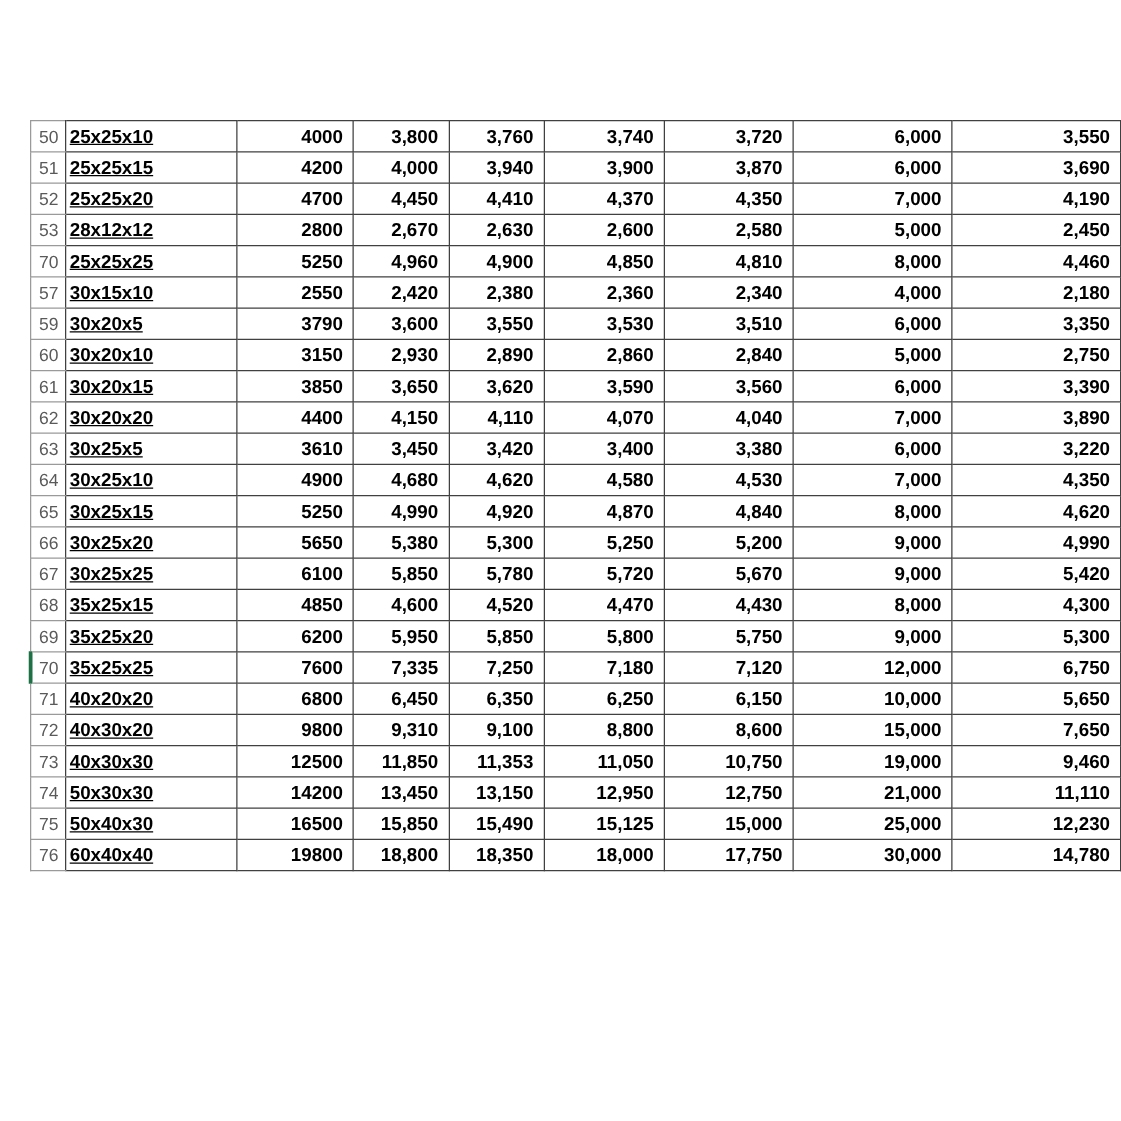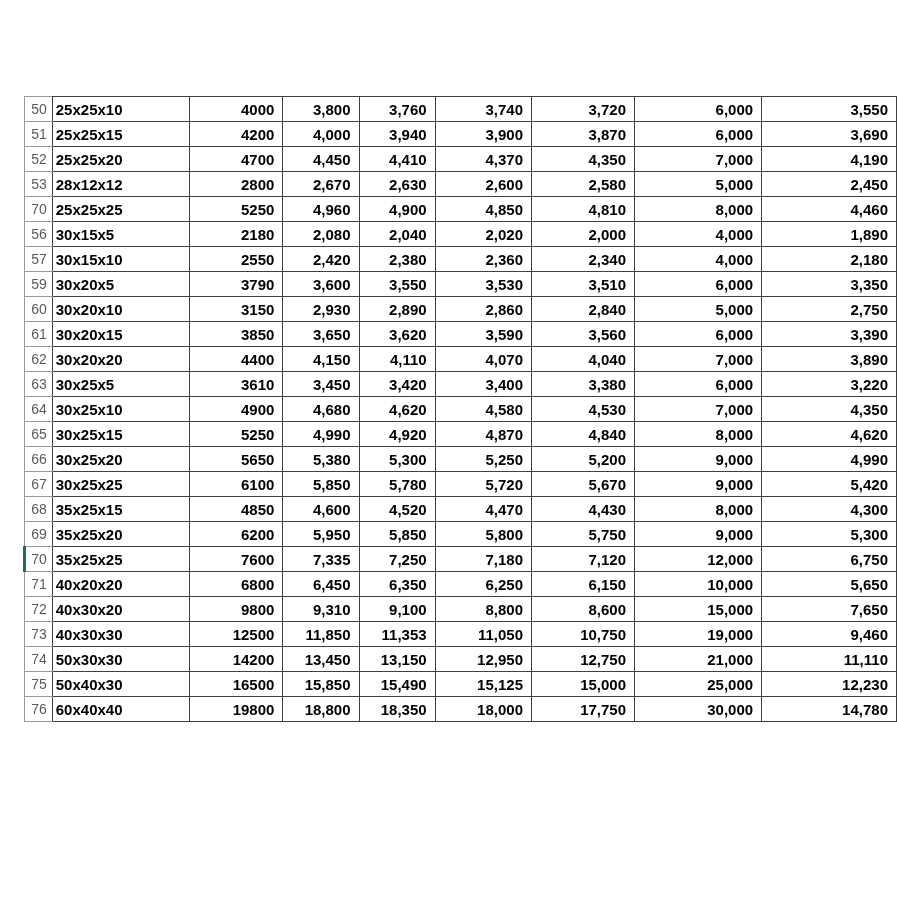--- a/index.html
+++ b/index.html
@@ -50,20 +50,21 @@
     text-align: right;
     padding-right: 5px;
     background: #ffffff;
   }
   td.rownum.selected {
     border-left: 3px solid var(--accent, #1e7145);
   }
   td.dim {
     text-align: left;
     padding-left: 3px;
+    text-decoration: underline;
   }
   td.num {
     text-align: right;
     padding-right: 8px;
   }
 </style>
 </head>
 <body>
 
 <div class="sheet">
@@ -129,31 +130,20 @@
           <td class="dim">25x25x25</td>
           <td class="num">5250</td>
           <td class="num">4,960</td>
           <td class="num">4,900</td>
           <td class="num">4,850</td>
           <td class="num">4,810</td>
           <td class="num">8,000</td>
           <td class="num">4,460</td>
         </tr>
         <tr>
-          <td class="rownum">56</td>
-          <td class="dim">30x15x5</td>
-          <td class="num">2180</td>
-          <td class="num">2,080</td>
-          <td class="num">2,040</td>
-          <td class="num">2,020</td>
-          <td class="num">2,000</td>
-          <td class="num">4,000</td>
-          <td class="num">1,890</td>
-        </tr>
-        <tr>
           <td class="rownum">57</td>
           <td class="dim">30x15x10</td>
           <td class="num">2550</td>
           <td class="num">2,420</td>
           <td class="num">2,380</td>
           <td class="num">2,360</td>
           <td class="num">2,340</td>
           <td class="num">4,000</td>
           <td class="num">2,180</td>
         </tr>

